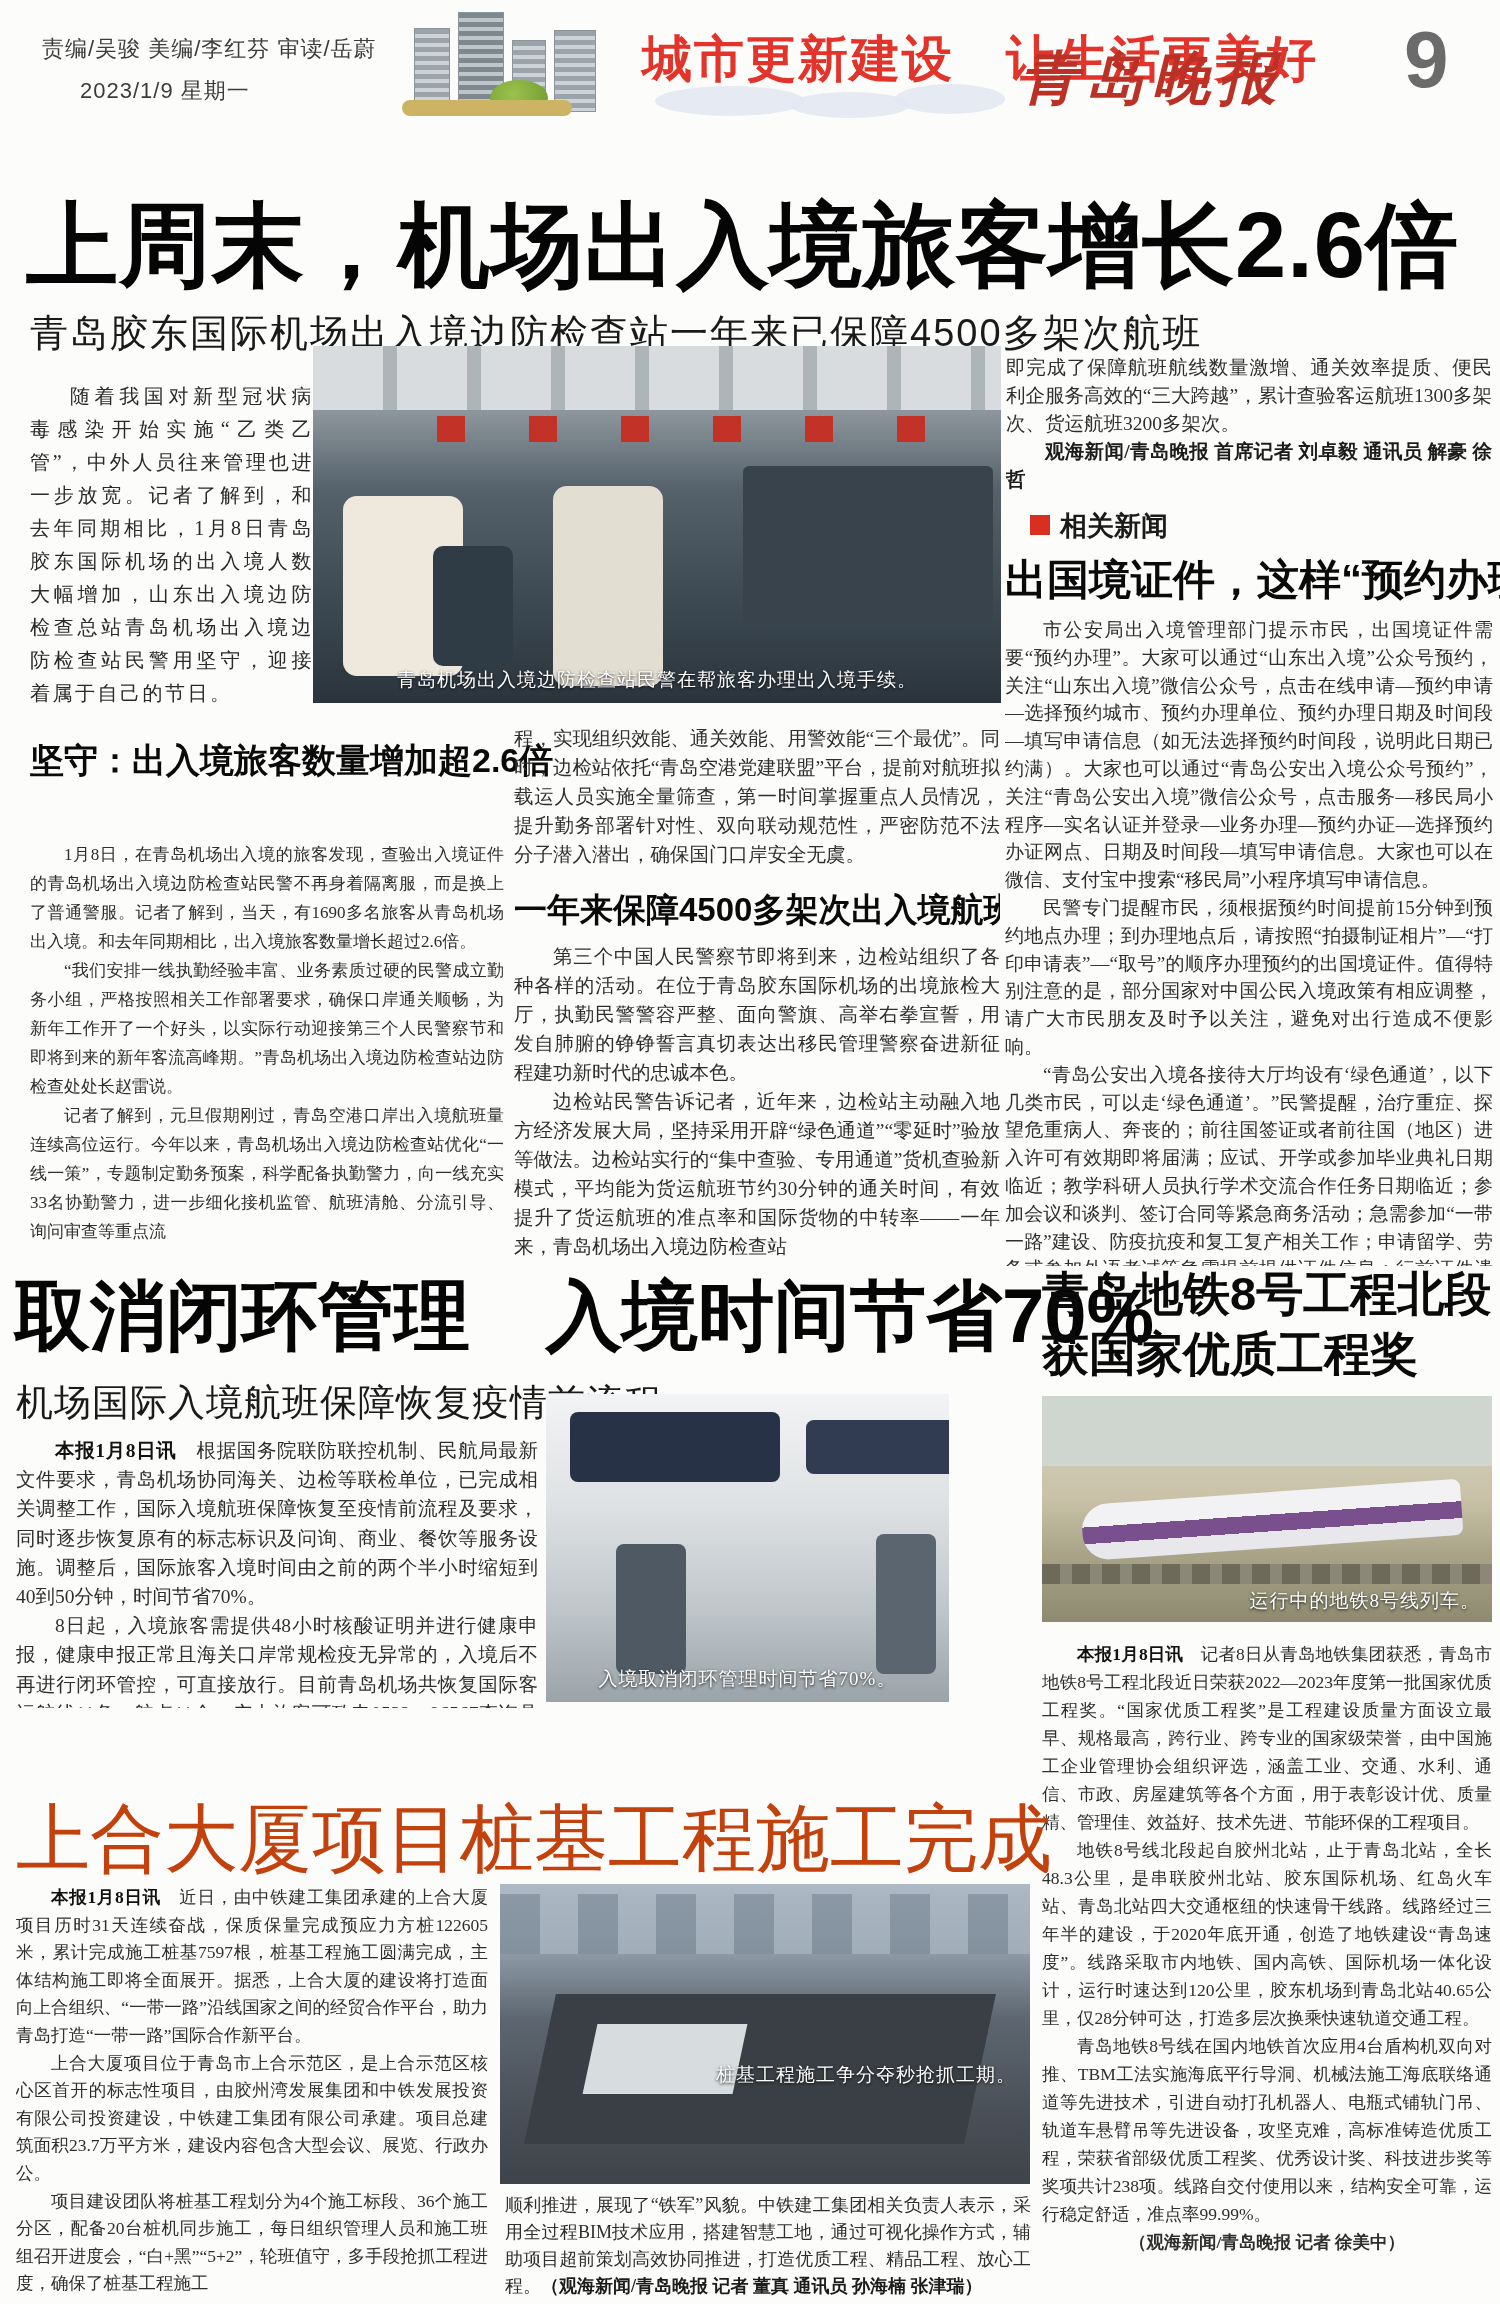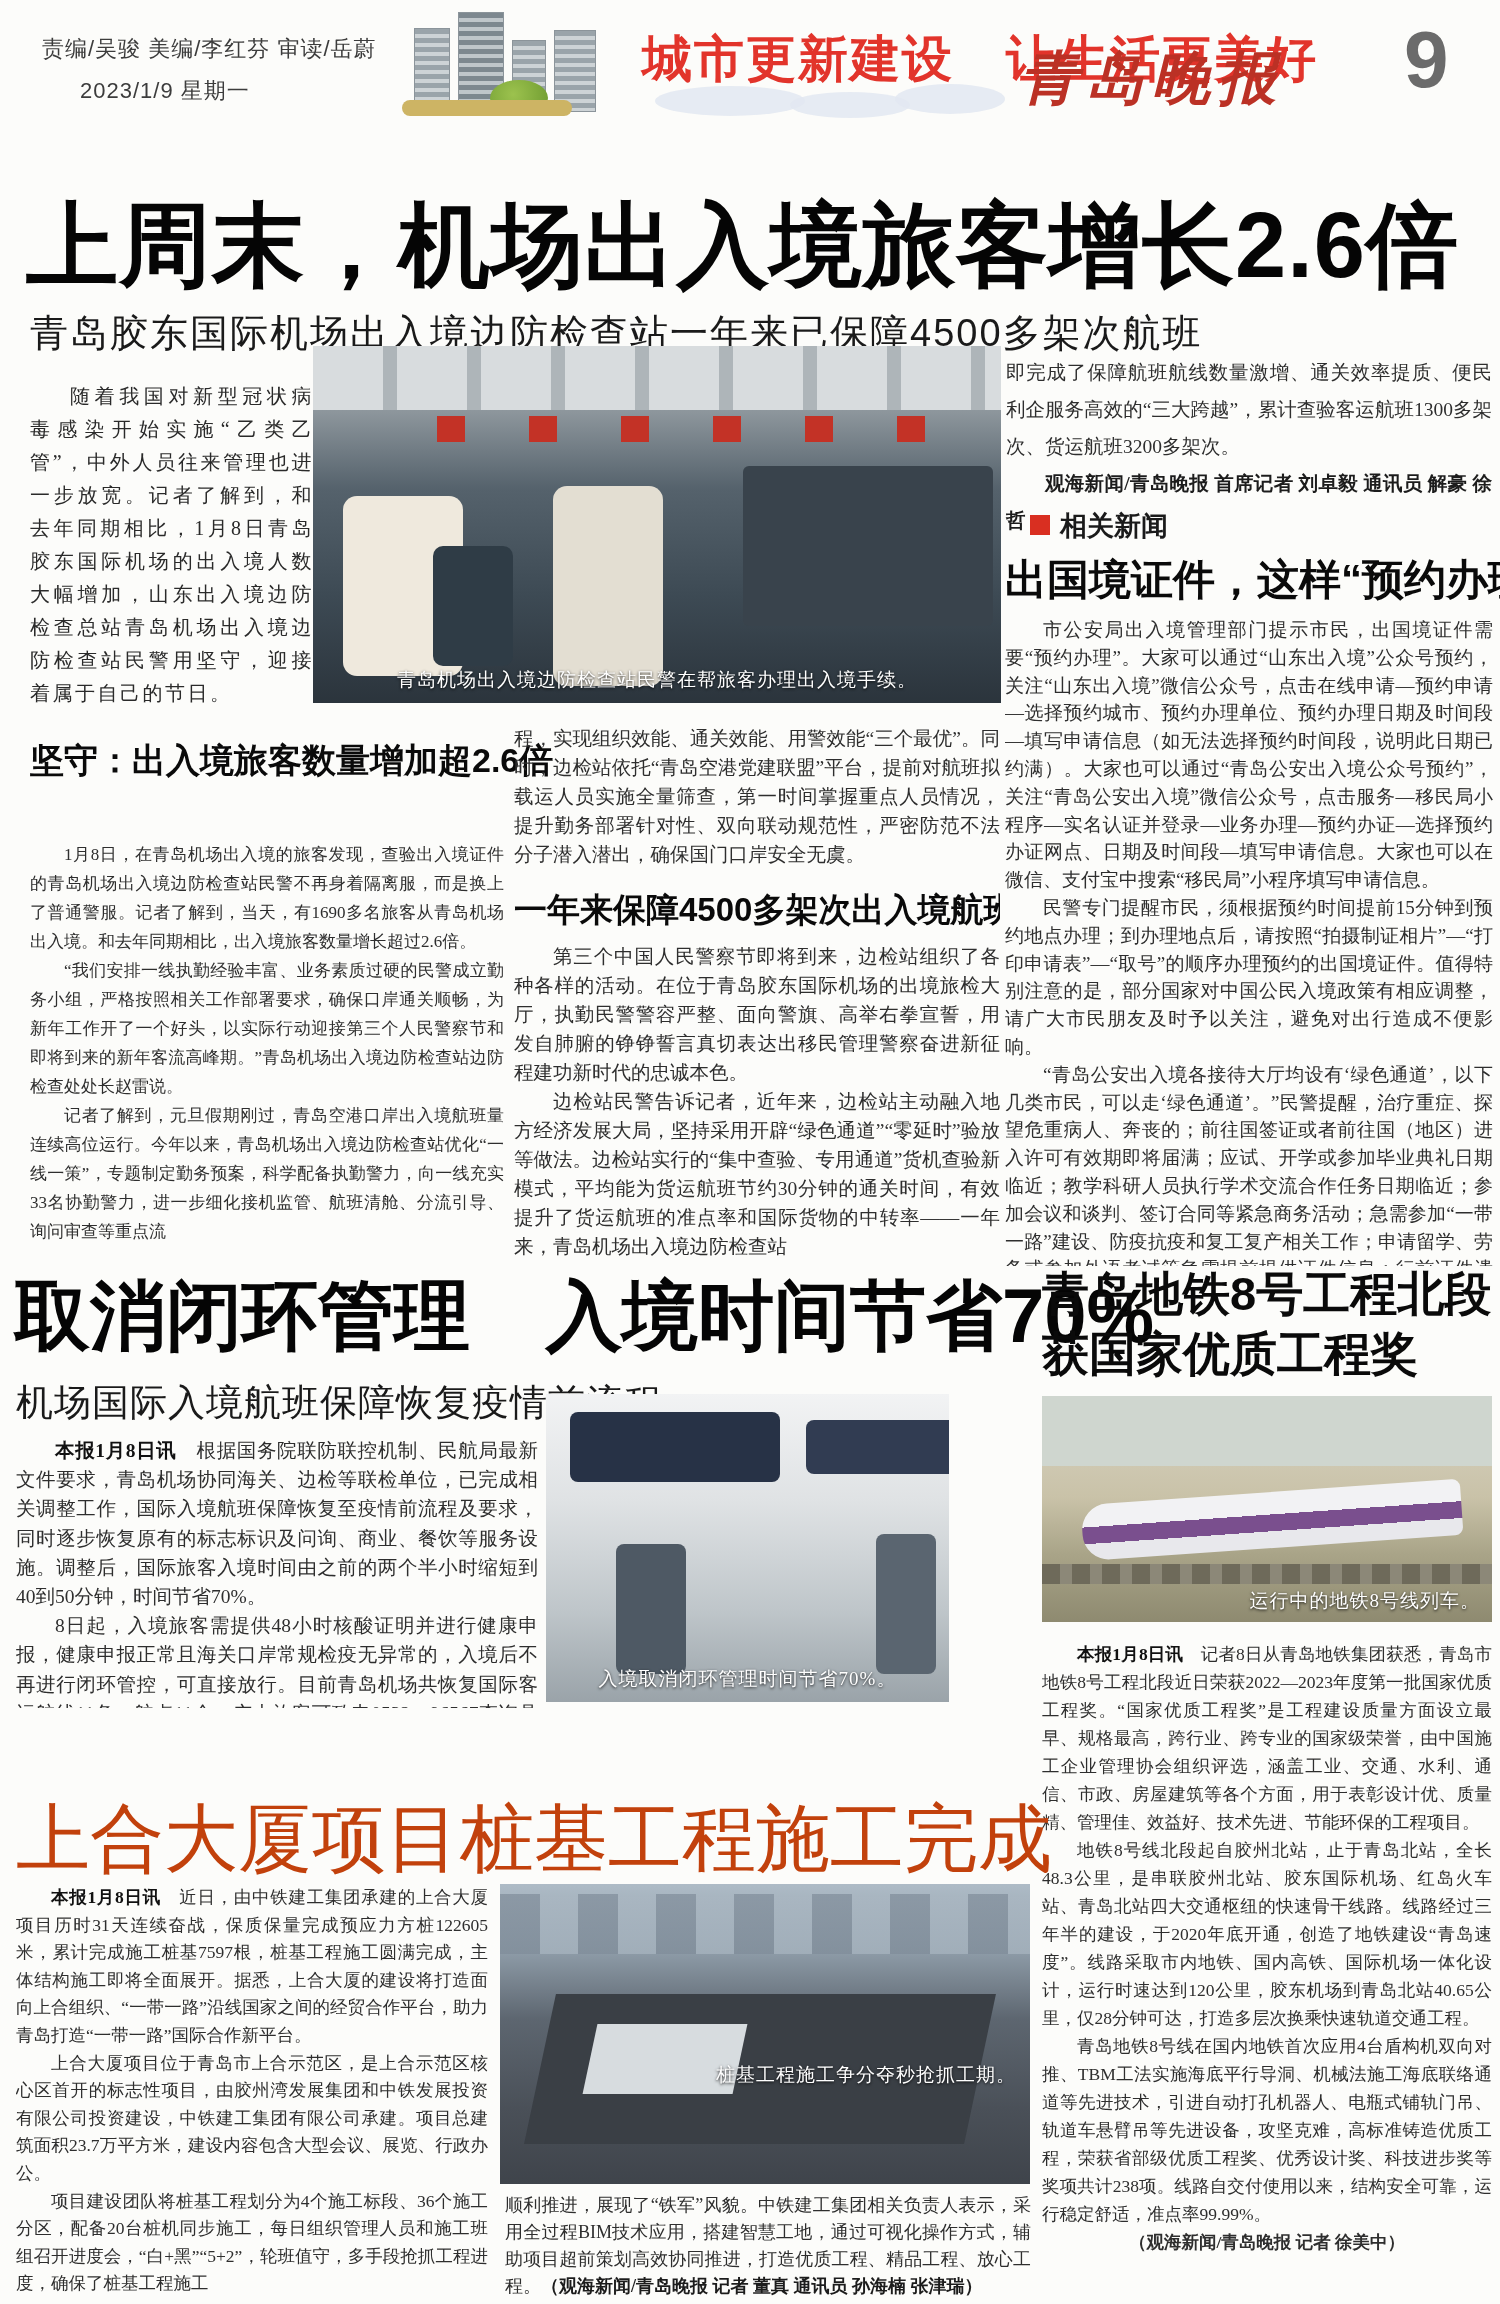--- a/index.html
+++ b/index.html
@@ -30,21 +30,21 @@
   .h1 { left:26px; top:184px; width:1460px; font-size:92px; font-weight:900; color:#050505; letter-spacing:1px; white-space:nowrap; }
   .sub1 { left:30px; top:308px; font-size:38px; color:#1a1a1a; letter-spacing:2px; white-space:nowrap; }
   .intro { left:30px; top:380px; width:284px; height:338px; font-size:20px; line-height:33px; letter-spacing:2.5px; color:#2a2a2a; overflow:hidden; }
 
   .photo { position:absolute; overflow:hidden;padding-left:20px; }
   .caption { position:absolute; color:#fff; font-size:19px; letter-spacing:1px; text-shadow:0 1px 3px rgba(0,0,0,.9); white-space:nowrap; }
 
   .photo1 { left:313px; top:346px; width:688px; height:357px; background:linear-gradient(180deg,#b9bfc3 0%,#8e979d 18%,#55626c 40%,#3d4a54 70%,#2b343c 100%); }
   .ph-shape { position:absolute; }
 
-  .colright1 { left:1006px; top:354px; width:486px; font-size:19.5px; line-height:37px; color:#2e2e2e; }
+  .colright1 { left:1006px; top:354px; width:486px; font-size:19.5px; line-height:28px; color:#2e2e2e; }
   .byline1 { font-weight:700; color:#1c1c1c; }
 
   .reltag { left:1030px; top:508px; font-size:27px; font-weight:700; color:#1a1a1a; }
   .relsq { display:inline-block; width:20px; height:20px; background:#d92f21; margin-right:10px; }
   .relh { left:1005px; top:552px; font-size:42px; font-weight:800; color:#0a0a0a; white-space:nowrap; }
   .relbody { left:1005px; top:616px; width:488px; height:650px; font-size:19px; line-height:27.8px; overflow:hidden; }
 
   .sec1h { left:30px; top:738px; font-size:34px; font-weight:800; color:#0a0a0a; white-space:nowrap; }
   .sec1b { left:30px; top:840px; width:474px; height:468px; font-size:17px; line-height:29px; overflow:hidden; }
   .colB  { left:514px; top:724px; width:486px; height:544px; font-size:19.5px; line-height:29px; overflow:hidden; }

